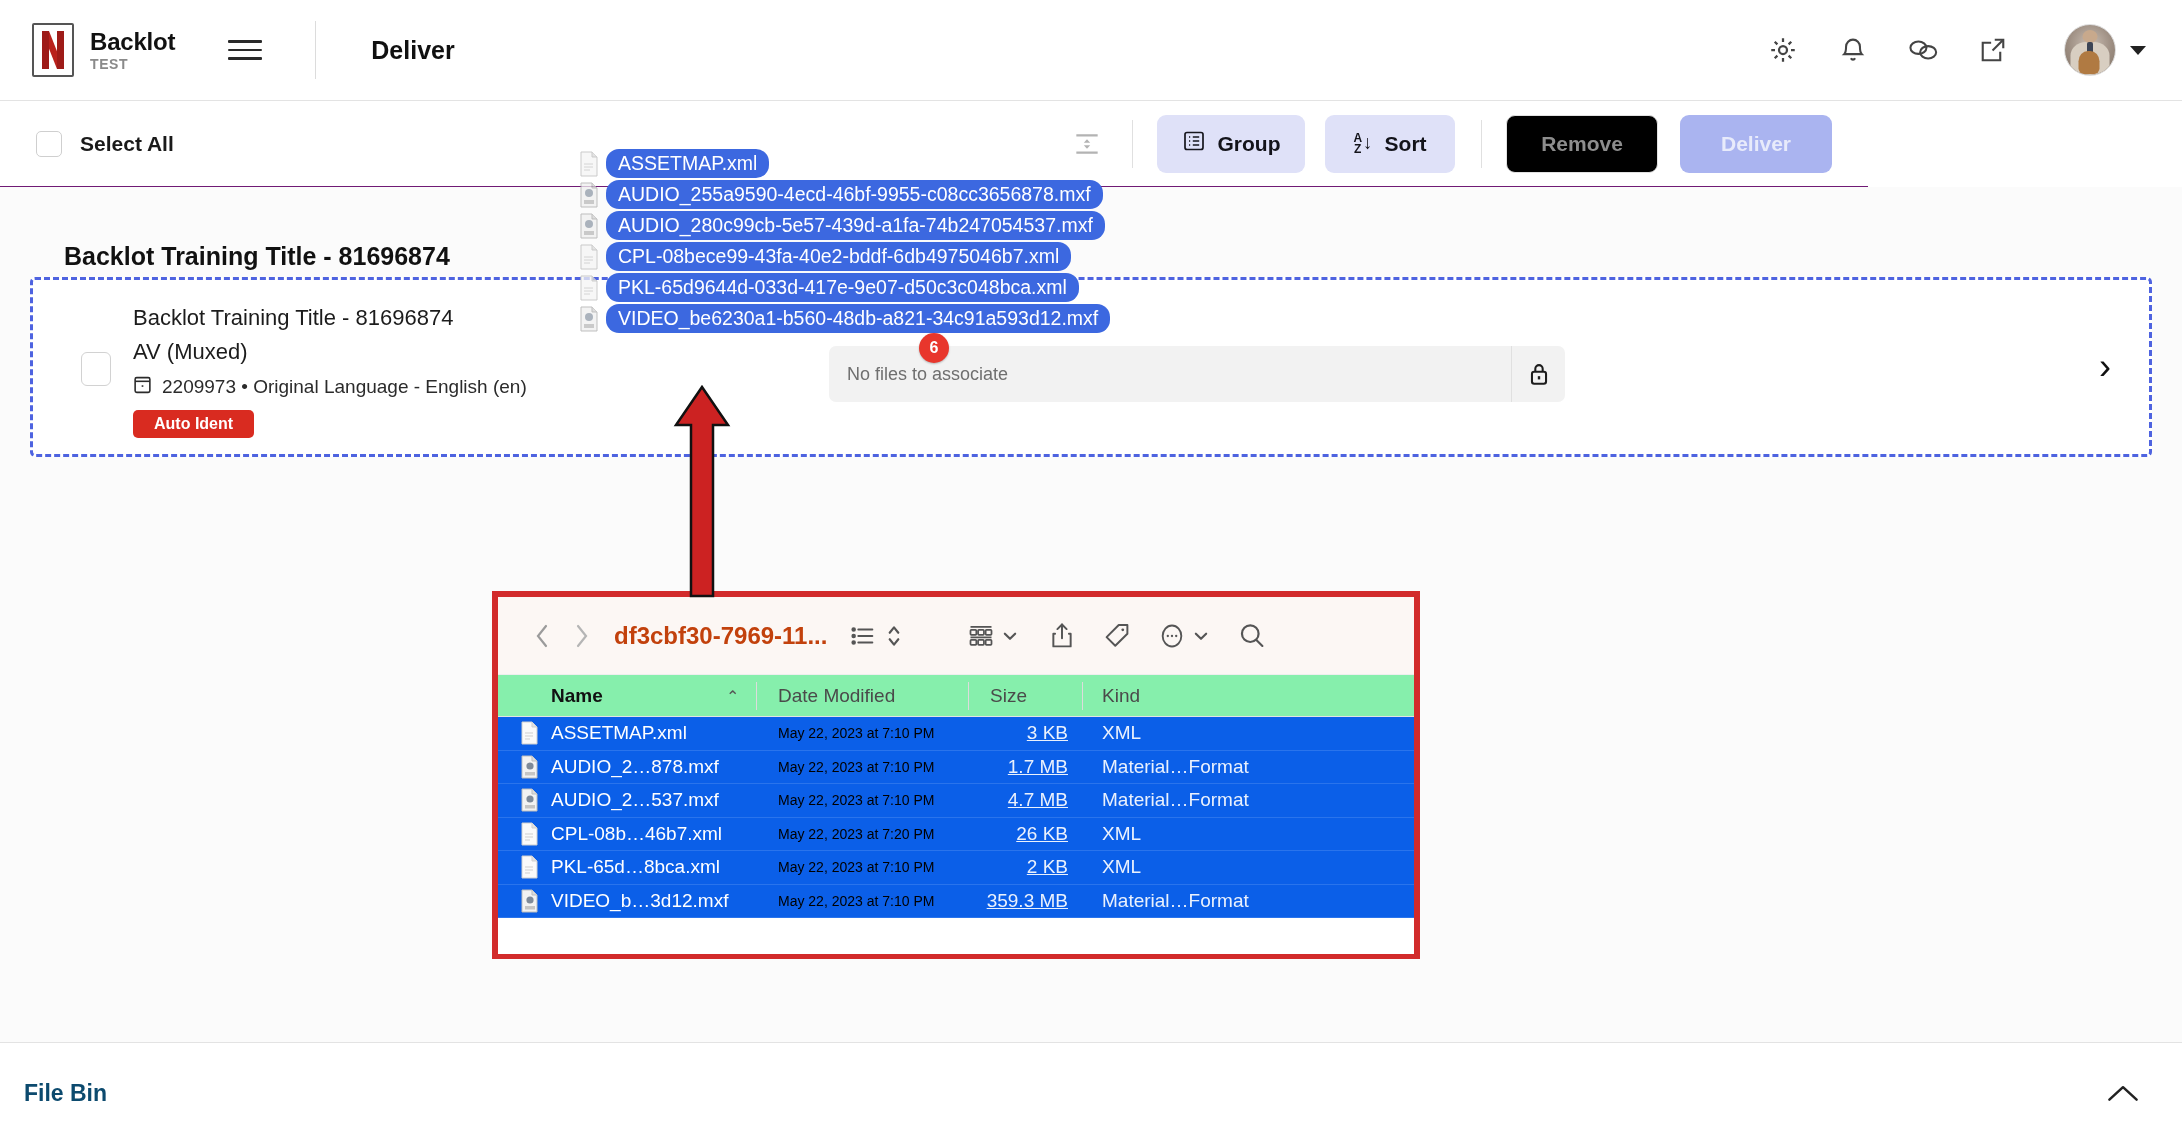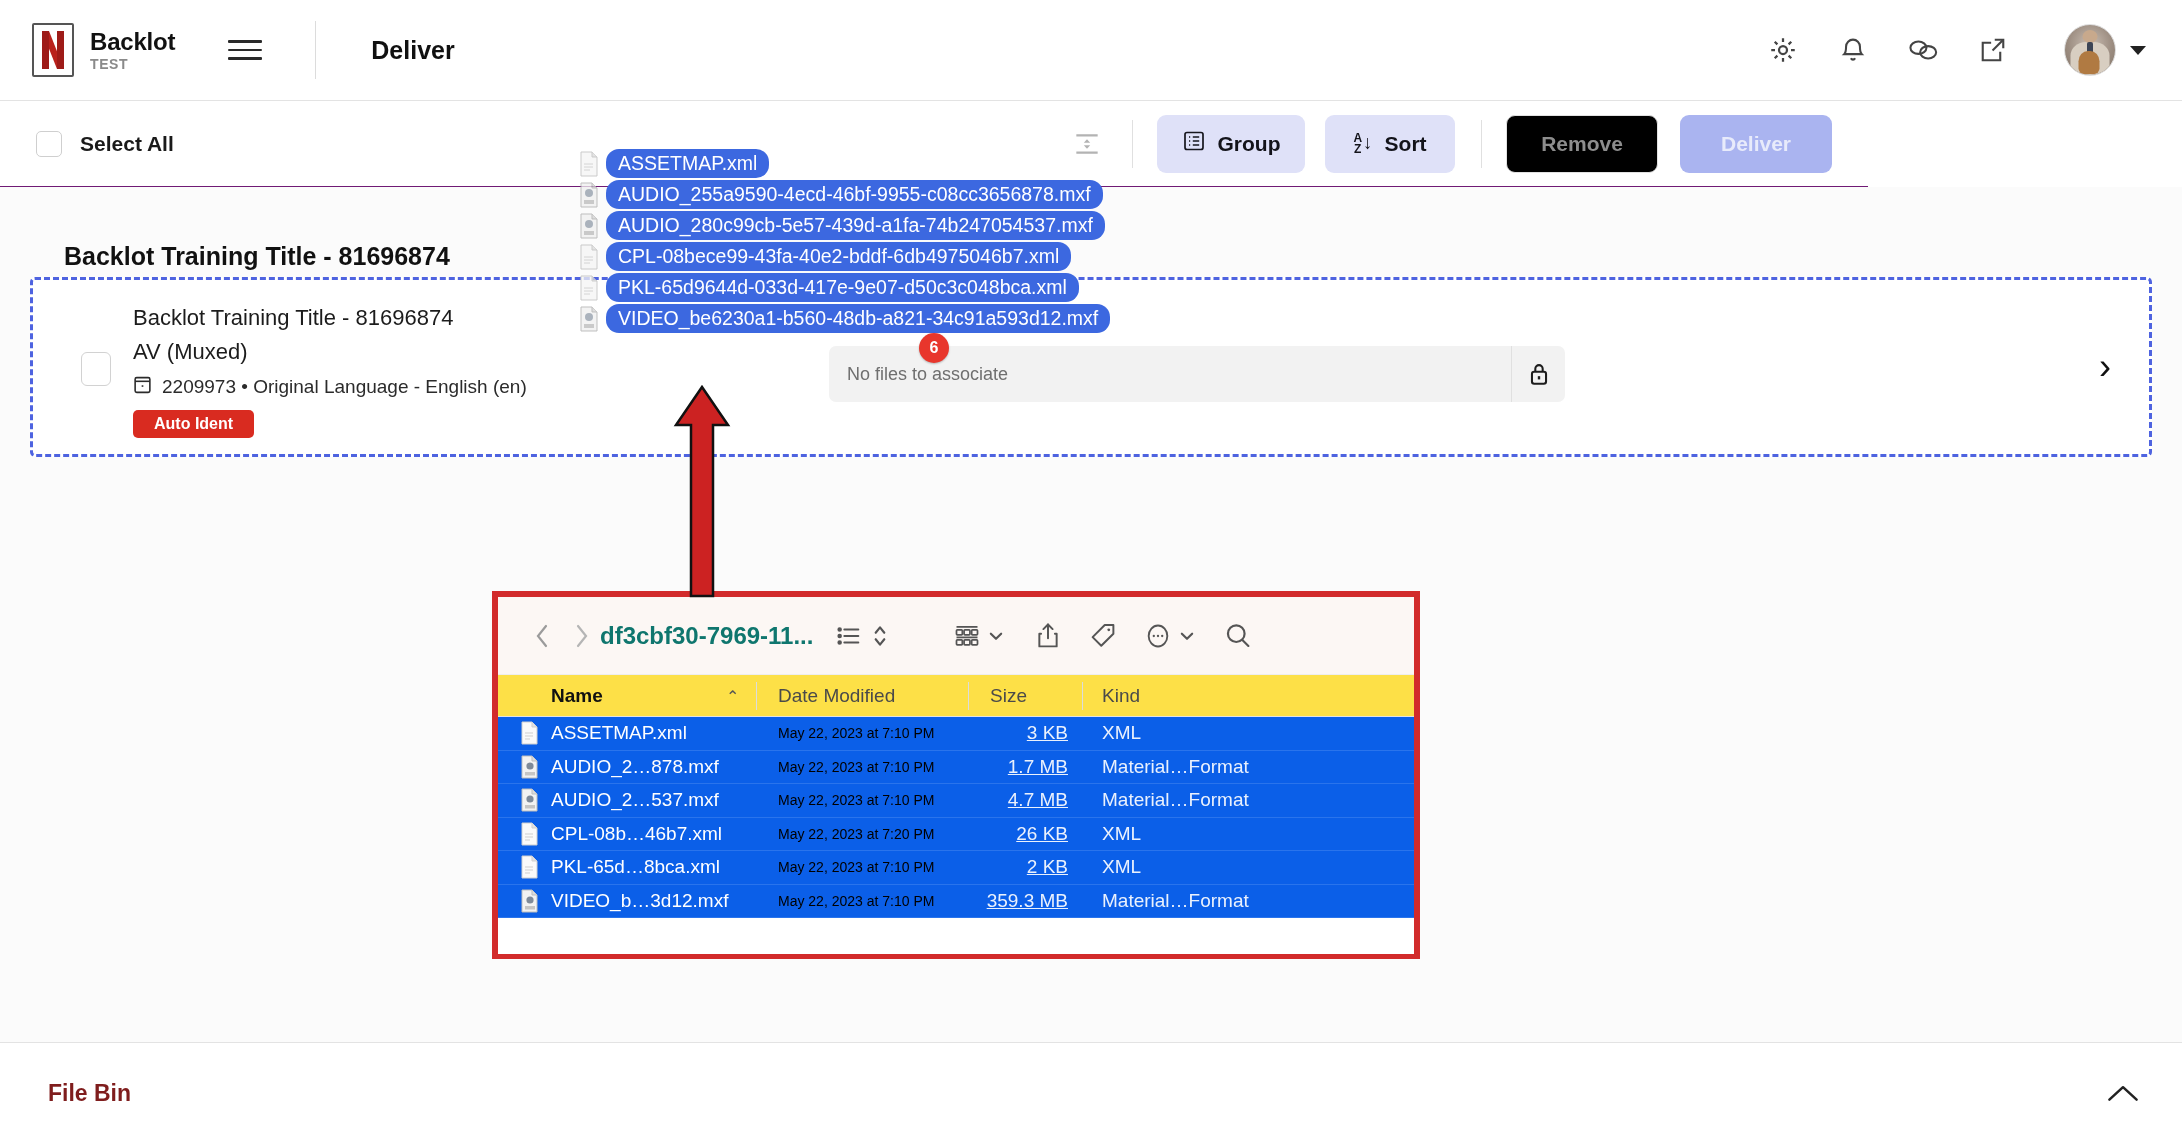--- a/index.html
+++ b/index.html
@@ -139,27 +139,27 @@
   .finder-outline {
     position: absolute; left: 492px; top: 591px; width: 928px; height: 368px;
     border: 6px solid #d22b2b; background: #ffffff; z-index: 40;
   }
   .finder-toolbar {
     height: 78px; background: #fcf7f4; display: flex; align-items: center;
     border-bottom: 1px solid #eee;
   }
   .fb-nav { display: flex; align-items: center; gap: 4px; margin-left: 26px; }
   .fb-chev { width: 36px; height: 36px; display: flex; align-items: center; justify-content: center; cursor: pointer; }
-  .finder-title { font-size: 24px; font-weight: bold; color: #0f766e; white-space: nowrap; }
+  .finder-title { margin-left: 14px; font-size: 24px; font-weight: bold; color: #c2410c; white-space: nowrap; }
   .fb-icons { display: flex; align-items: center; }
   .fb-ic { display: flex; align-items: center; justify-content: center; cursor: pointer; }
   .chev-sm { margin-left: 7px; }
 
   .finder-cols {
-    height: 42px; background: #fde047; display: flex; align-items: center;
+    height: 42px; background: #86efac; display: flex; align-items: center;
     border-bottom: 1px solid #e3e3e3; position: relative;
   }
   .fcol { font-size: 19px; color: #4a4a4a; position: absolute; top: 50%; transform: translateY(-50%); }
   .fcol.name { left: 53px; color: #111; font-weight: bold; }
   .fcol-sortarrow { position: absolute; left: 228px; top: 50%; transform: translateY(-50%); color: #555; font-size: 16px; }
   .fcol.date { left: 280px; }
   .fcol.size { left: 492px; }
   .fcol.kind { left: 604px; }
   .fcoldiv { position: absolute; top: 7px; width: 1px; height: 28px; background: #dcdcdc; }
 
@@ -171,21 +171,21 @@
   .fdate { position: absolute; left: 280px; font-size: 14px; color: #000000; white-space: nowrap; }
   .fsize { position: absolute; left: 430px; width: 140px; text-align: right; font-size: 19px; color: #eaf1fd; text-decoration: underline; }
   .fkind { position: absolute; left: 604px; font-size: 19px; color: #eaf1fd; white-space: nowrap; }
   .finder-empty { background: #ffffff; height: 36px; }
 
   
   .filebin {
     position: absolute; left: 0; top: 1042px; width: 2182px; height: 102px;
     background: #ffffff; border-top: 1px solid #e3e3e3; display: flex; align-items: center;
   }
-  .filebin-label { margin-left: 48px; font-size: 23px; font-weight: bold; color: #7f1d1d; }
+  .filebin-label { margin-left: 24px; font-size: 23px; font-weight: bold; color: #0c4a6e; }
   .filebin-chev { margin-left: auto; margin-right: 42px; cursor: pointer; display: flex; align-items: center; }
 </style>
 </head>
 <body>
 
 <div id="root">
 
   <div class="topnav">
     <div class="brand">
       <div class="nflx-logo">

